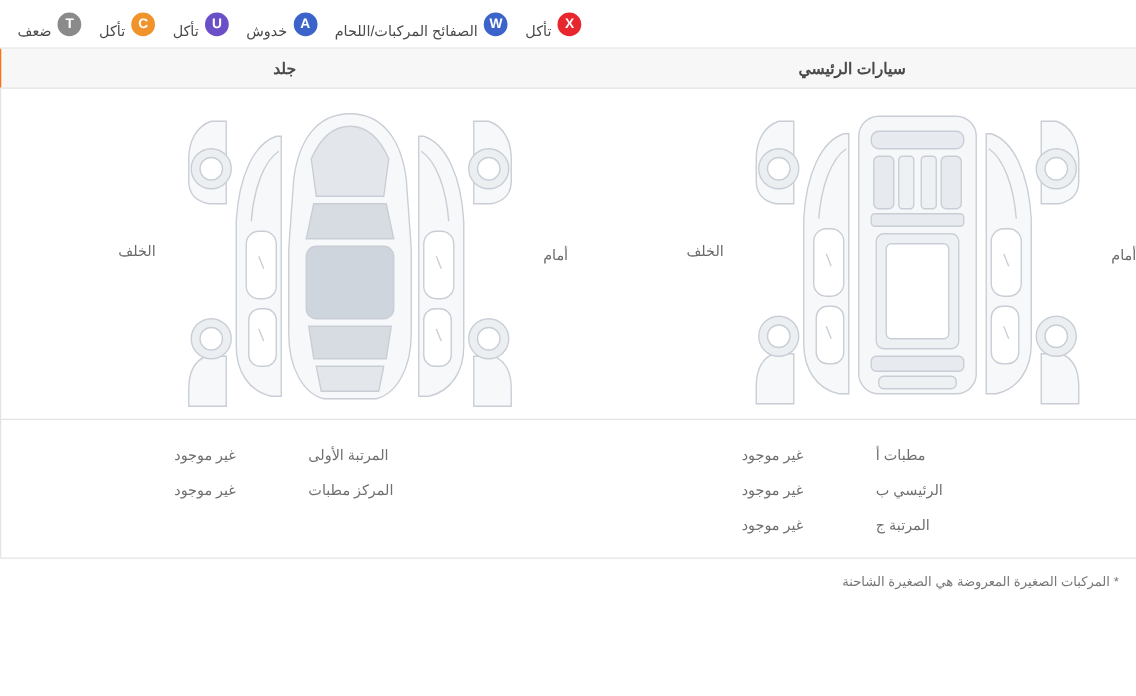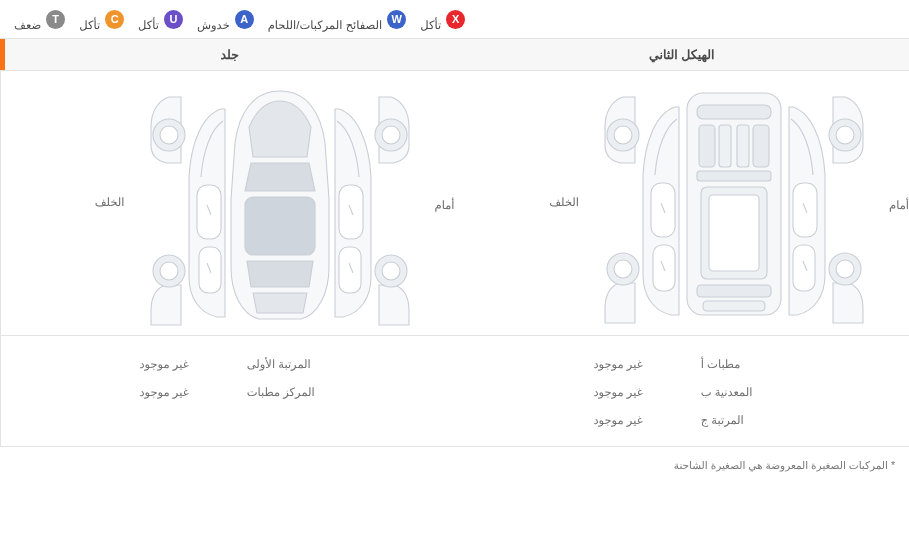--- a/index.html
+++ b/index.html
@@ -66,21 +66,21 @@
   }
   .head-cell {
     flex: 1 1 50%;
     display: flex;
     align-items: center;
     justify-content: center;
     font-size: 12.5px;
     font-weight: bold;
     color: #4a4a4a;
   }
-  .head-cell.sep { border-left: 5px solid #f97316; }
+  .head-cell.sep { border-left: 1px solid #f97316; }
 
   .diagram-row {
     display: flex;
     flex-direction: row;
     border-bottom: 1px solid #e3e3e3;
   }
   .diagram-cell {
     flex: 1 1 50%;
     padding: 8px 0 6px 0;
     display: flex;
@@ -173,21 +173,21 @@
 
     <span class="legend-item">
       <span class="legend-badge" style="background:#8a8a8a">T</span>
       <span class="legend-label">ضعف</span>
     </span>
   </div>
 
   <div class="tbl">
 
     <div class="head-row">
-      <div class="head-cell">الهيكل الثاني</div>
+      <div class="head-cell">سيارات الرئيسي</div>
       <div class="head-cell sep">جلد</div>
     </div>
 
     <div class="diagram-row">
 
       <div class="diagram-cell">
         <div class="dir-label">أمام</div>
         <div class="svg-wrap">
           <svg viewBox="0 0 310 250" width="310" height="250" xmlns="http://www.w3.org/2000/svg">
             <g fill="none" stroke="#c9ced6" stroke-width="1.1">
@@ -299,21 +299,21 @@
     </div>
 
     <div class="status-row">
 
       <div class="status-cell">
         <div class="status-line">
           <span class="status-name">مطبات أ</span>
           <span class="status-value">غير موجود</span>
         </div>
         <div class="status-line">
-          <span class="status-name">المعدنية ب</span>
+          <span class="status-name">الرئيسي ب</span>
           <span class="status-value">غير موجود</span>
         </div>
         <div class="status-line">
           <span class="status-name">المرتبة ج</span>
           <span class="status-value">غير موجود</span>
         </div>
       </div>
 
       <div class="status-cell sep">
         <div class="status-line">

